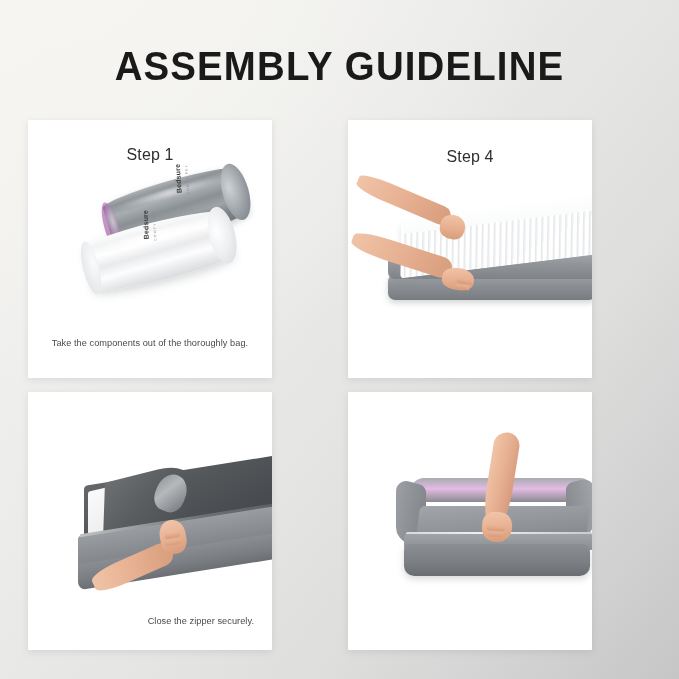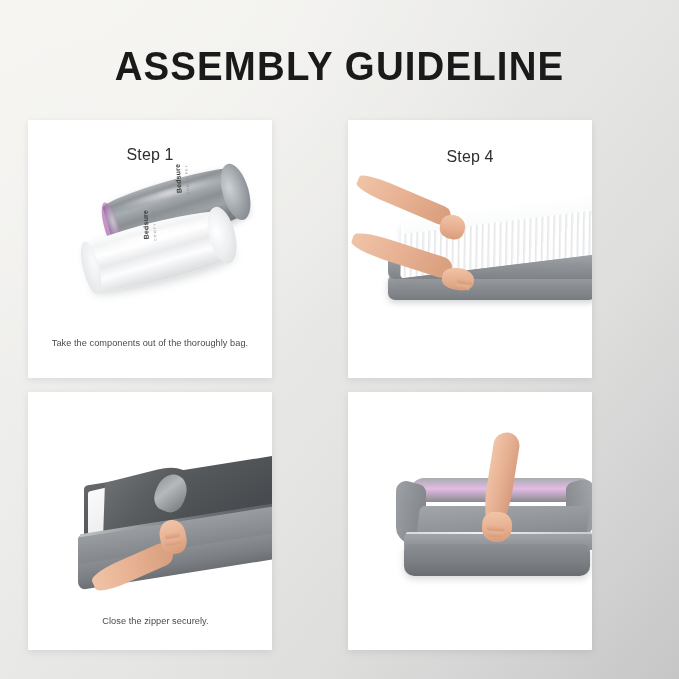--- a/index.html
+++ b/index.html
@@ -66,21 +66,21 @@
     position: absolute;
     left: 18px; right: 18px;
     text-align: center;
     font-size: 9.2px;
     line-height: 14px;
     color: #4a4a4a;
     letter-spacing: 0.05px;
   }
   .caption.c1 { bottom: 28px; }
   .caption.c2 { bottom: 26px; }
-  .caption.c3 { bottom: 22px; text-align: center; left: 29px; }
+  .caption.c3 { bottom: 22px; text-align: right; left: 29px; }
   .caption.c4 { bottom: 22px; text-align: left; left: 29px; right: 26px; }
 
   
   .stage {
     position: absolute;
     left: 0; top: 46px;
     width: 305px; height: 160px;
   }
 
   

